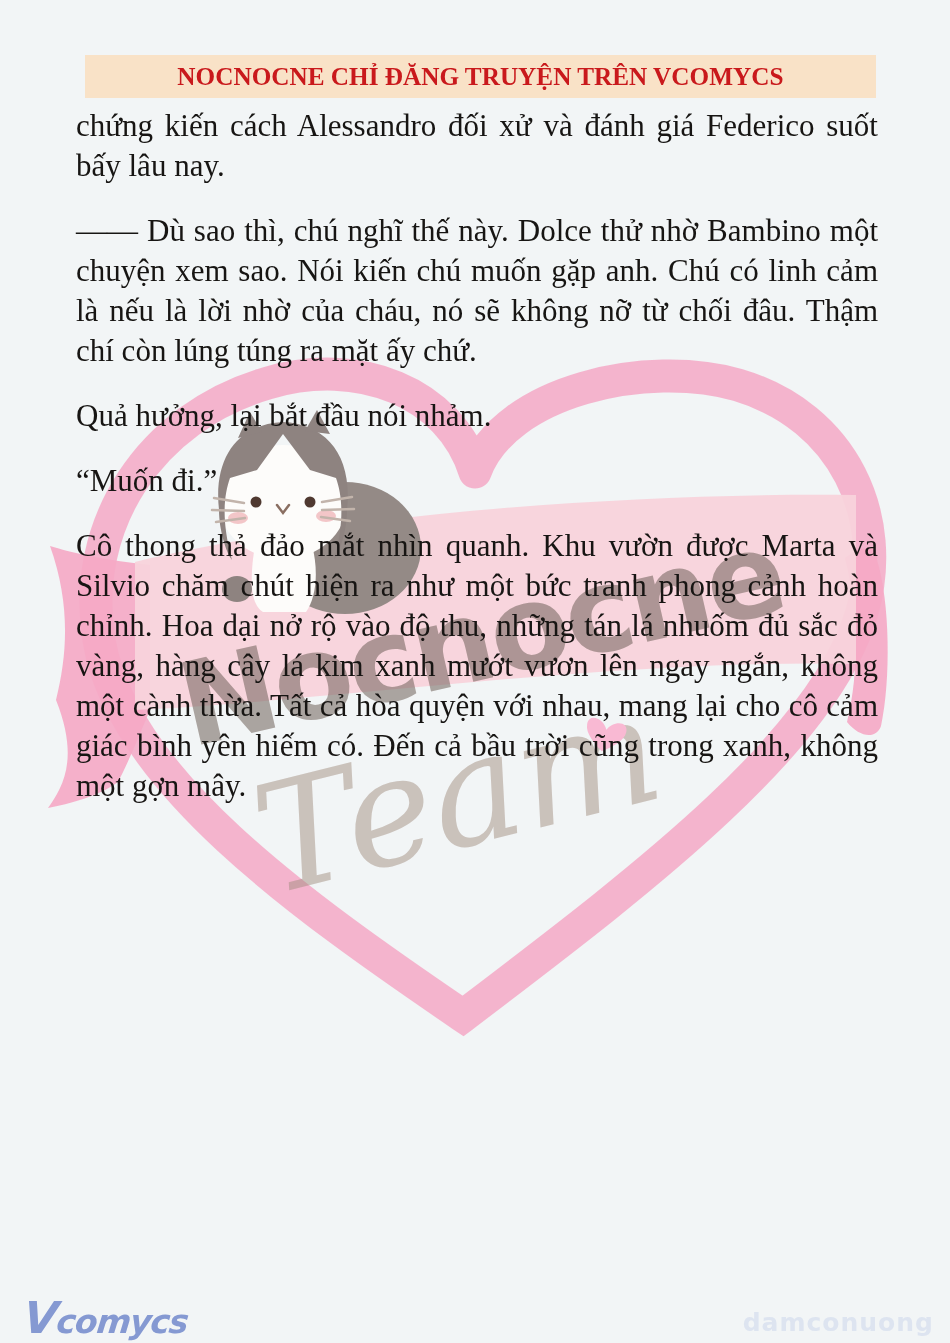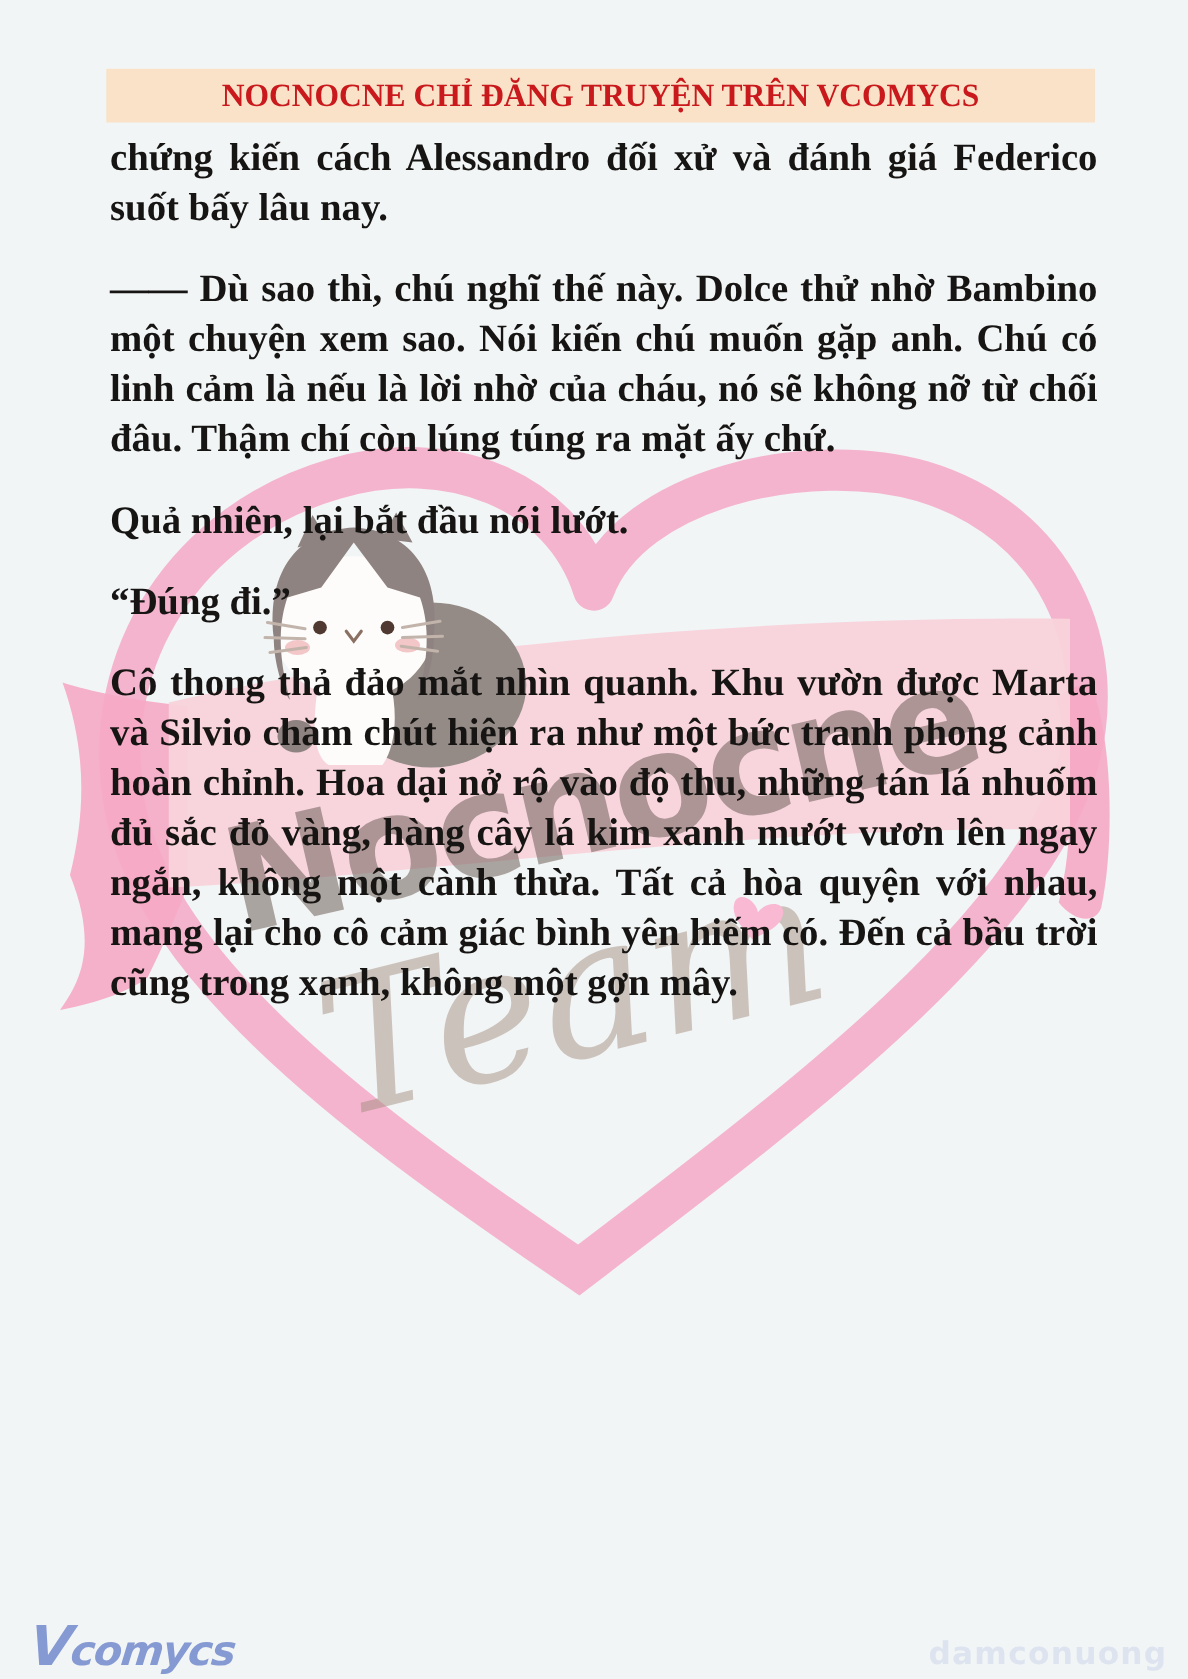--- a/index.html
+++ b/index.html
@@ -17,21 +17,21 @@
     z-index:3;text-align:center;line-height:44px;white-space:nowrap;
     font-weight:bold;font-size:26px;
     font-family:"Liberation Serif", serif;
   }
   .header-banner span{display:inline-block;transform:scaleX(0.97);transform-origin:center;}
   .content{
     position:absolute;left:72px;top:106px;width:806px;z-index:2;
     font-size:31px;line-height:40px;color:#171513;
     text-align:justify;
   }
-  .content p{margin:0 0 25px 16px;font-weight:bold;}
+  .content p{margin:0 0 25px 4px;}
   .footer-logo{
     position:absolute;left:24px;top:1292px;z-index:3;
     font-family:"DejaVu Sans", sans-serif;
     font-style:italic;font-weight:bold;font-size:33px;
     letter-spacing:-1px;
     transform:skewX(-6deg);
   }
   .footer-logo::first-letter{font-size:44px;}
   .footer-wm{
     position:absolute;right:16px;top:1308px;z-index:3;
@@ -91,21 +91,21 @@
     <path transform="translate(608,722) rotate(12)" d="M0,8 C-4,-2 -20,-6 -20,6 C-20,16 -8,24 0,30 C8,24 20,16 20,6 C20,-6 4,-2 0,8 Z" fill="#f9b9d3"></path>
   </svg>
 
   <div class="header-banner" style="background: rgb(249, 226, 199); color: rgb(201, 25, 28);">
     <span>NOCNOCNE CHỈ ĐĂNG TRUYỆN TRÊN VCOMYCS</span>
   </div>
 
   <div class="content" style="color: rgb(23, 21, 19);">
       <p>chứng kiến cách Alessandro đối xử và đánh giá Federico suốt bấy lâu nay.</p>
       <p>—— Dù sao thì, chú nghĩ thế này. Dolce thử nhờ Bambino một chuyện xem sao. Nói kiến chú muốn gặp anh. Chú có linh cảm là nếu là lời nhờ của cháu, nó sẽ không nỡ từ chối đâu. Thậm chí còn lúng túng ra mặt ấy chứ.</p>
-      <p>Quả nhiên, lại bắt đầu nói lướt.</p>
-      <p>“Đúng đi.”</p>
+      <p>Quả hưởng, lại bắt đầu nói nhảm.</p>
+      <p>“Muốn đi.”</p>
       <p>Cô thong thả đảo mắt nhìn quanh. Khu vườn được Marta và Silvio chăm chút hiện ra như một bức tranh phong cảnh hoàn chỉnh. Hoa dại nở rộ vào độ thu, những tán lá nhuốm đủ sắc đỏ vàng, hàng cây lá kim xanh mướt vươn lên ngay ngắn, không một cành thừa. Tất cả hòa quyện với nhau, mang lại cho cô cảm giác bình yên hiếm có. Đến cả bầu trời cũng trong xanh, không một gợn mây.</p>
     </div>
 
   <div class="footer-logo" style="color: rgb(133, 153, 210);">Vcomycs</div>
   <div class="footer-wm" style="color: rgb(221, 228, 240);">damconuong</div>
 
 </div>
 
 </body></html>

